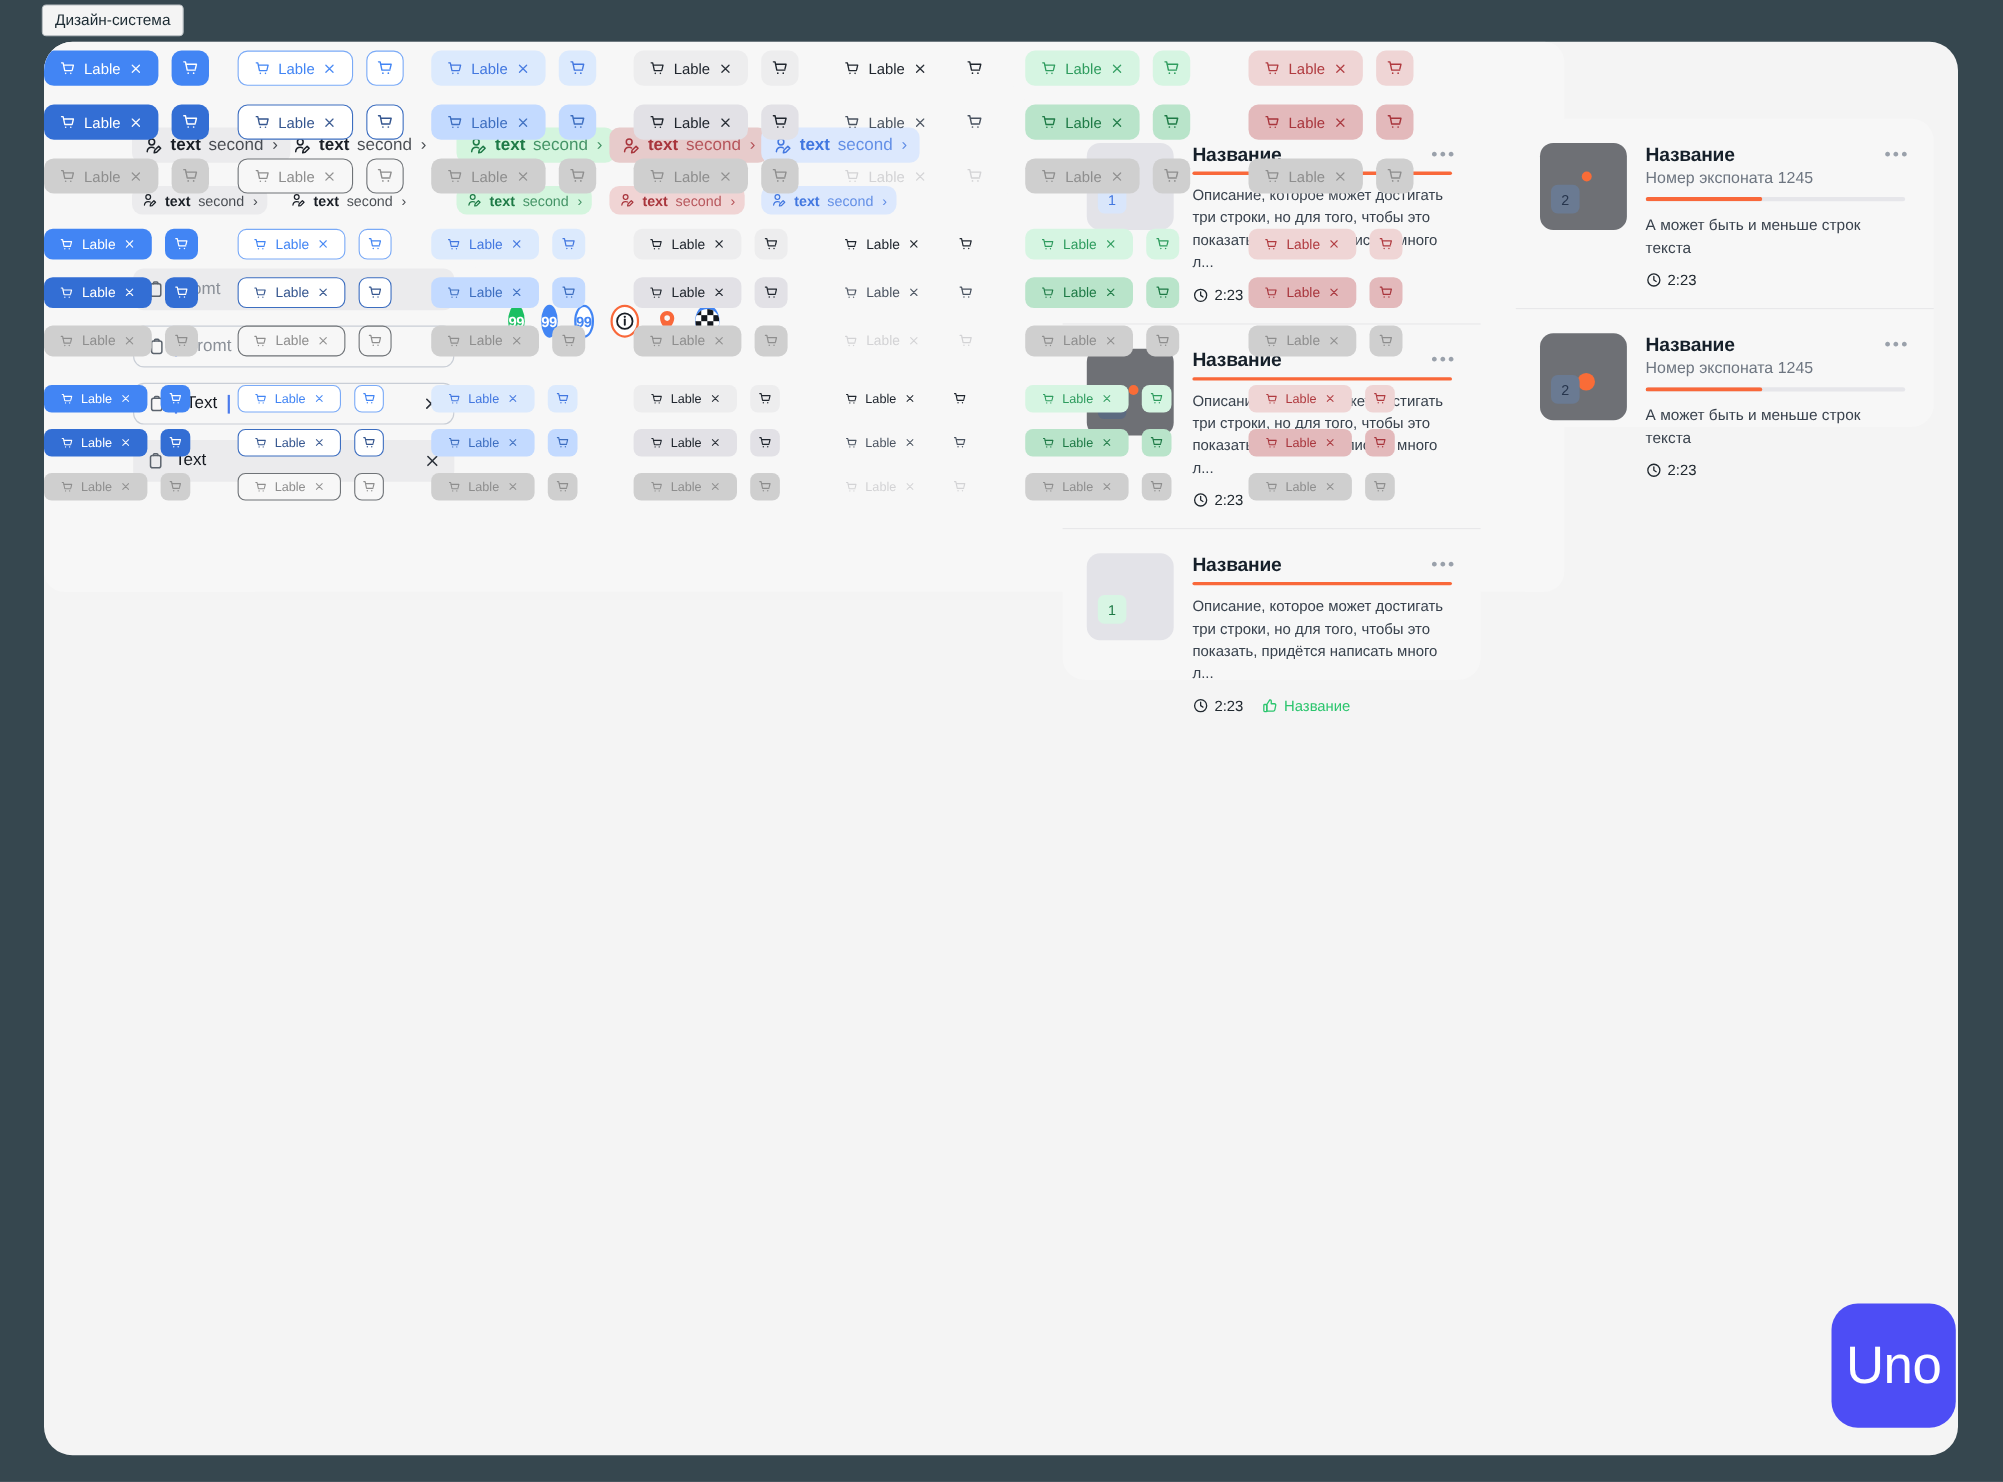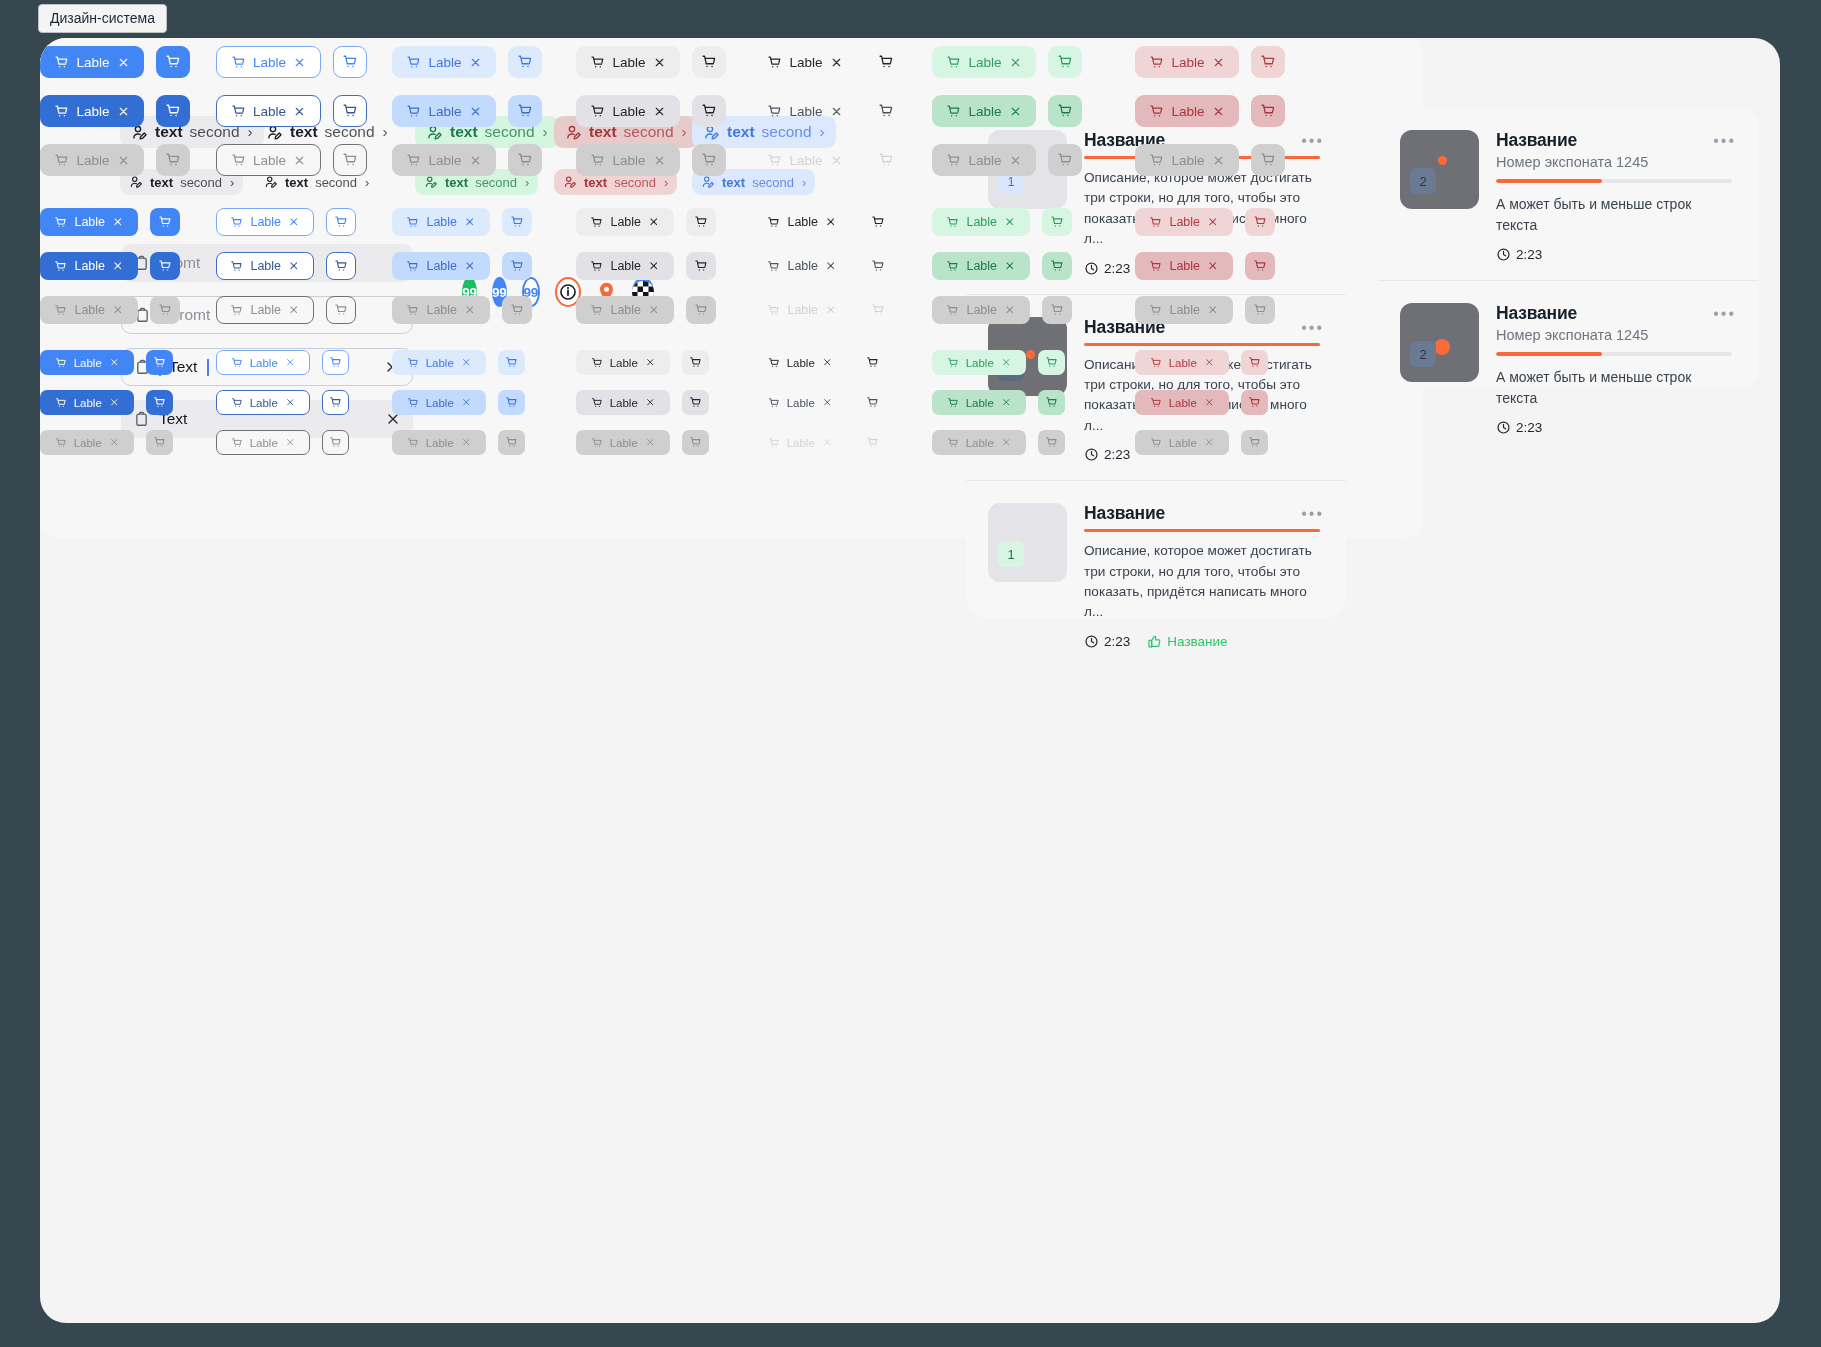--- a/index.html
+++ b/index.html
@@ -2302,14 +2302,17 @@
                     <circle cx="13.8" cy="15.6" r=".95" fill="currentColor" stroke="none"></circle>
                   </svg>
                 </span>
               </div>
             </div>
           </div>
         </div>
       </div>
   </div>
 
+  <div id="uno">
+    <span>Uno</span>
+  </div>
 
 </div>
 
 </body></html>

